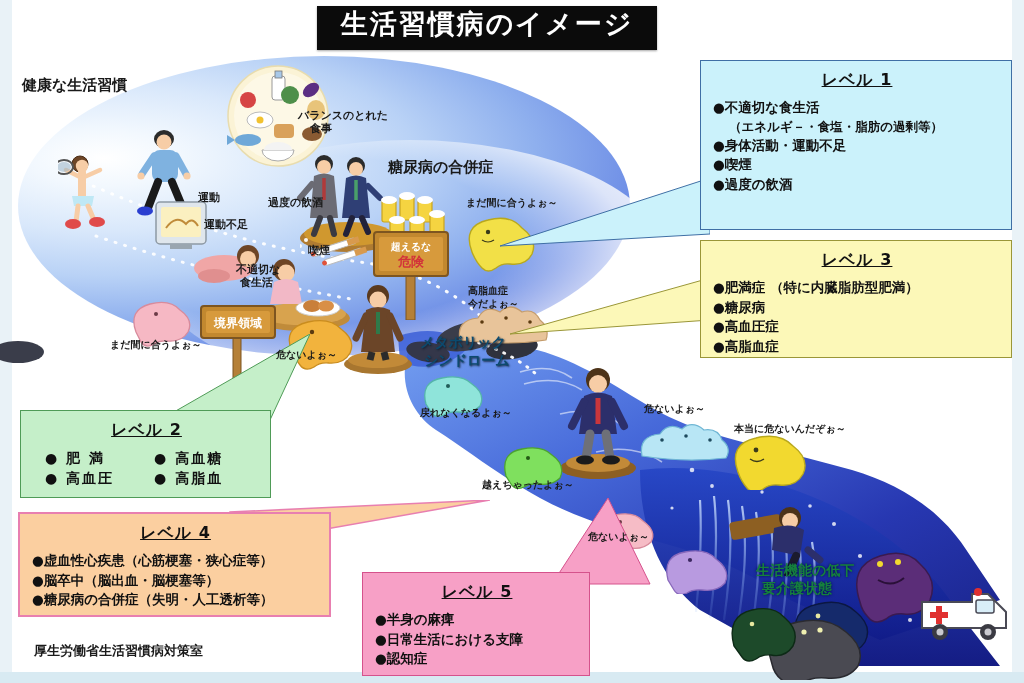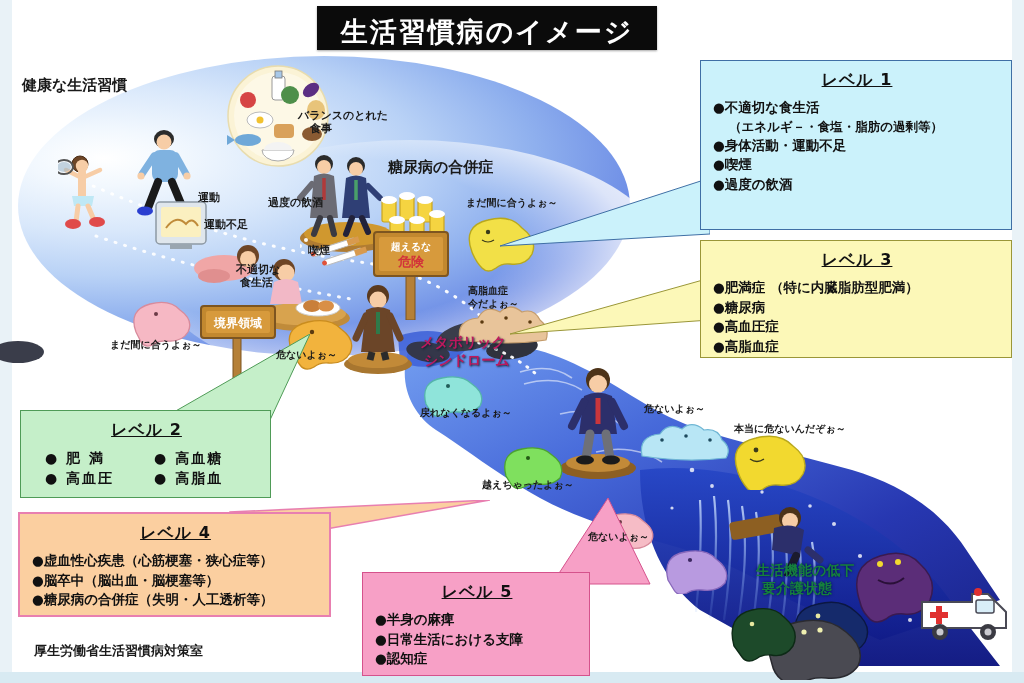--- a/index.html
+++ b/index.html
@@ -18,21 +18,21 @@
     background:#ffffff;
   }
   .page-edge-bottom{
     position:absolute;left:0;top:672px;width:1024px;height:11px;
     background:#d8eaf2;
   }
 
   
   .title-bar{
     position:absolute;left:317px;top:6px;width:340px;height:44px;
-    background:#0b0b0b;display:flex;align-items:flex-end;justify-content:center;
+    background:#0b0b0b;display:flex;align-items:flex-start;justify-content:center;
     box-shadow:0 1px 2px rgba(0,0,0,.35);
   }
   .title-bar span{
     color:#ffffff;font-size:27px;font-weight:700;letter-spacing:2px;
     white-space:nowrap;
   }
 
   
   .ellipse{
     position:absolute;left:18px;top:56px;width:612px;height:300px;
@@ -79,21 +79,21 @@
   #level2 li{font-size:14px;letter-spacing:2px;}
 
   
   .wedge{position:absolute;pointer-events:none;}
 
   
   .lbl{position:absolute;font-size:11px;color:#1a1a1a;font-weight:700;white-space:nowrap;}
   .lbl.sm{font-size:10px;}
   .lbl.wh{color:#15803d;text-shadow:0 0 3px rgba(0,0,60,.9);}
   .lbl.big{font-size:15px;font-weight:700;}
-  .lbl.blue{color:#be185d;font-size:14px;font-weight:700;text-shadow:1px 1px 2px #123;}
+  .lbl.blue{color:#0c4a6e;font-size:14px;font-weight:700;text-shadow:1px 1px 2px #123;}
 
   .credit{position:absolute;left:34px;top:642px;font-size:13px;font-weight:700;color:#1b1b1b;white-space:nowrap;}
 
   
   .blob{position:absolute;}
   .sign{position:absolute;}
   .figure{position:absolute;}
 </style>
 </head>
 <body>

